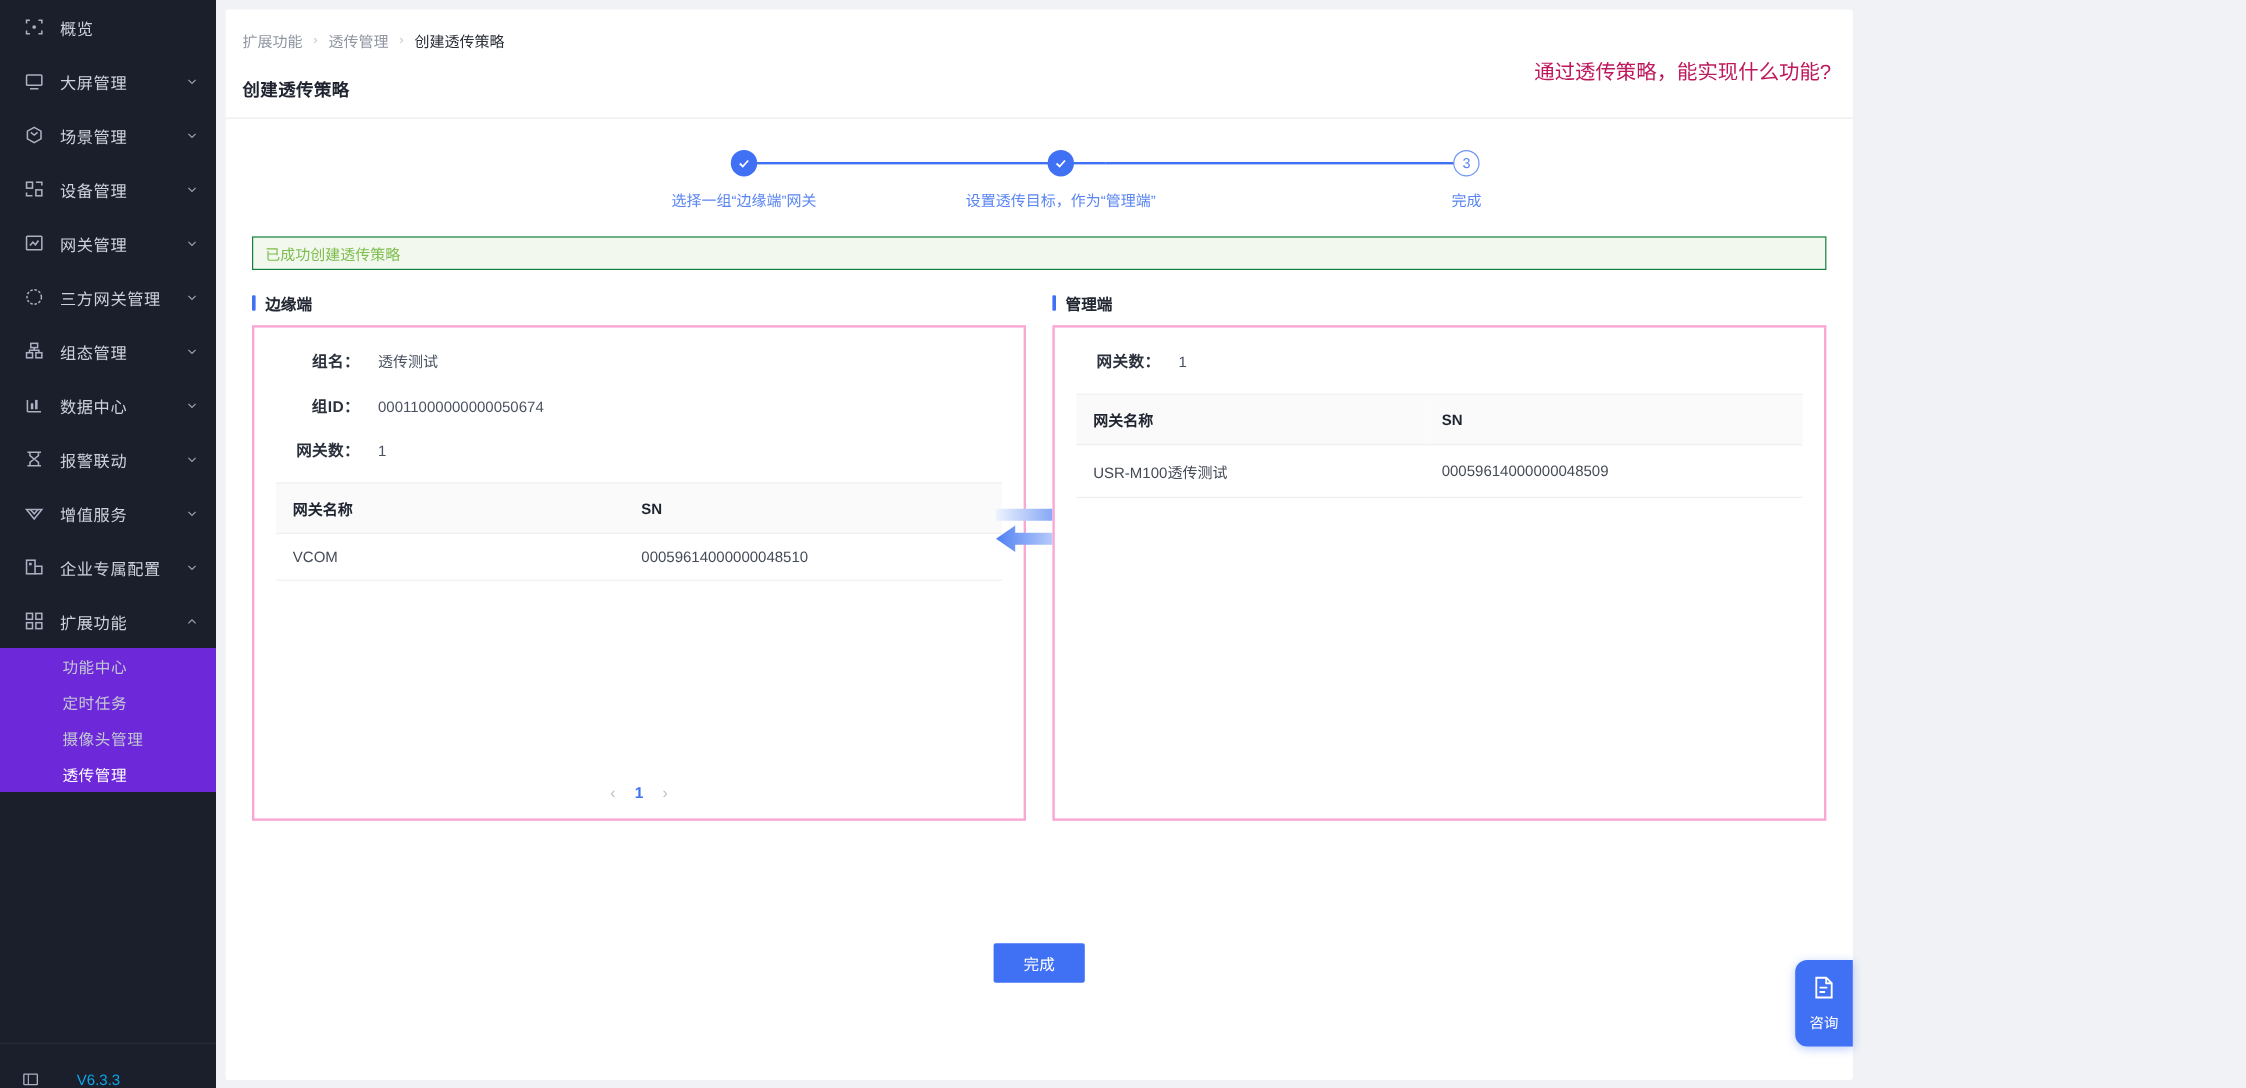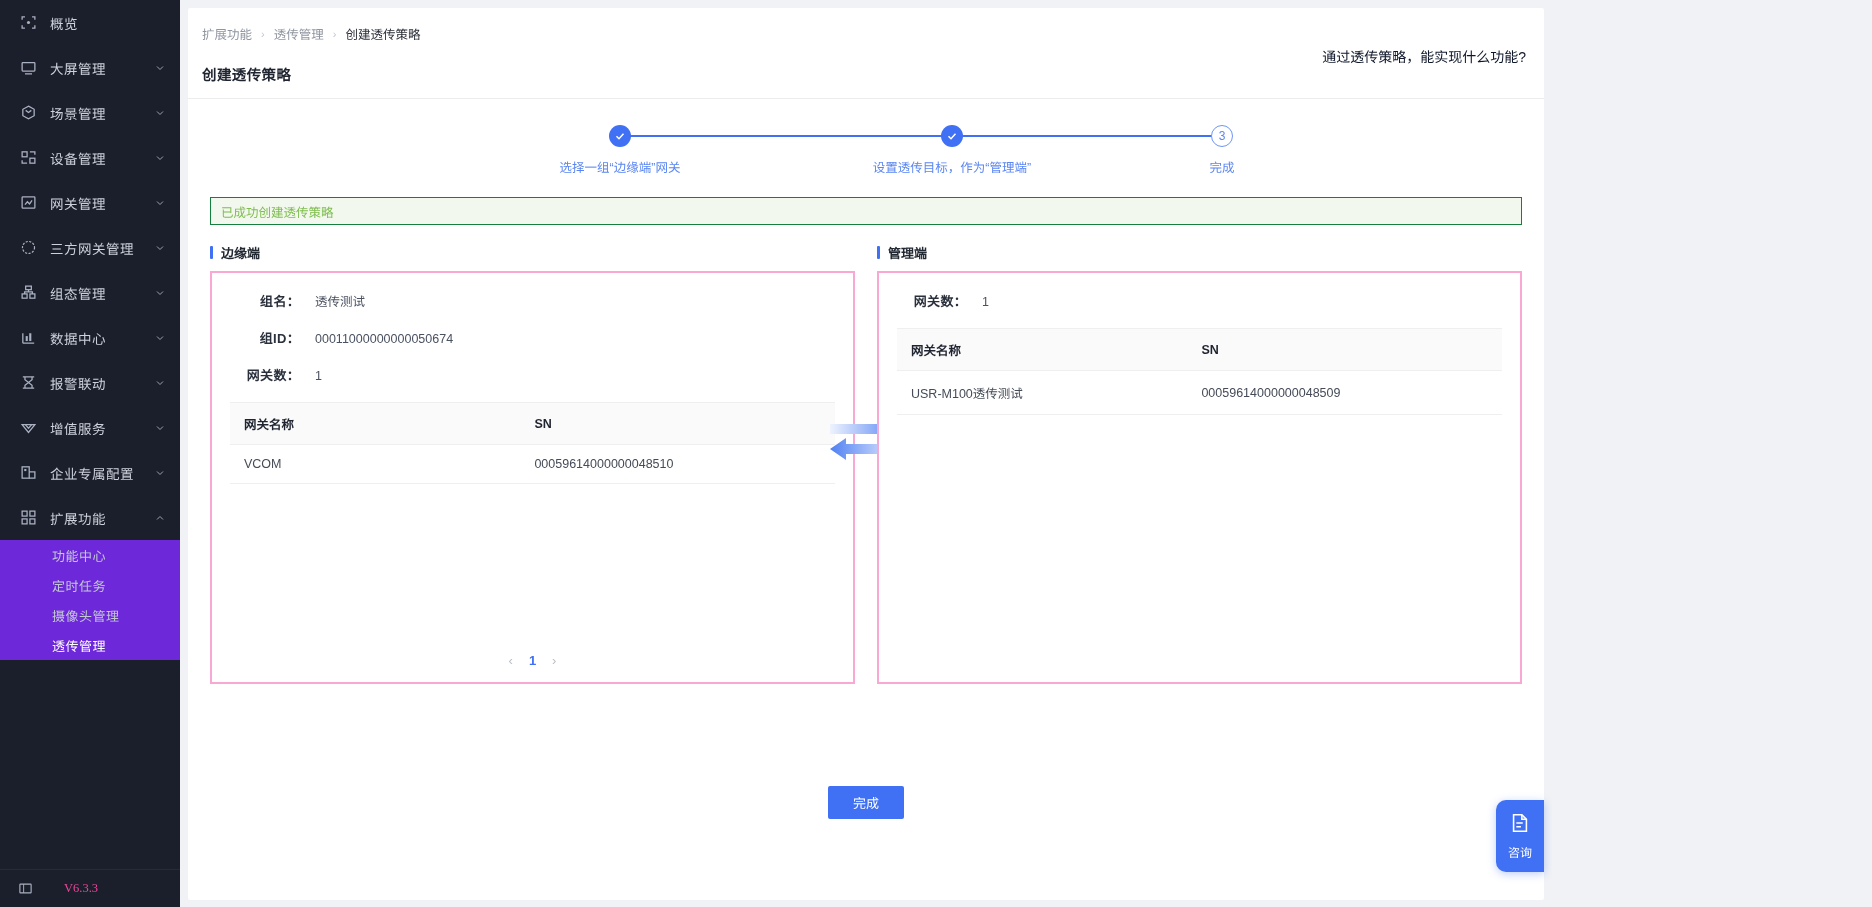--- a/index.html
+++ b/index.html
@@ -40,23 +40,23 @@
   .nav-item .chev { width: 12px; height: 12px; flex: 0 0 12px; color: #9aa2b4; }
   .nav-item.expanded { background: #1b1f2b; }
   .submenu { background: #6d28d9; }
   .sub-item {
     height: 30px; display: flex; align-items: center;
     padding-left: 52px; font-size: 13px; color: #c3c8d4; cursor: pointer;
     letter-spacing: .5px;
   }
   .sub-item.active { color: #ffffff; }
   .sidebar-footer {
-    height: 38px; display: flex; align-items: center;
+    height: 38px; display: flex; align-items: flex-end;
     padding-left: 18px; border-top: 1px solid #262b38;
-    font-size: 12.5px; color: #ec4899; font-family: Liberation Serif, serif;
+    font-size: 12.5px; color: #0ea5e9;
   }
   .sidebar-footer .ico { width: 18px; margin-right: 28px; display:flex; align-items:center; }
 
   
   .main {
     flex: 1 1 auto; height: 907px; position: relative;
     background: #f0f2f5; padding: 8px 8px 0 8px;
     overflow: hidden;
   }
   .page-card {
@@ -66,21 +66,21 @@
   .breadcrumb {
     padding: 16px 0 0 14px; font-size: 12.5px; color: #8a8f99;
     display: flex; align-items: center; gap: 9px;
   }
   .breadcrumb .crumb { color: #9096a1; }
   .breadcrumb .crumb.last { color: #2b2f38; }
   .breadcrumb .sep { color: #c2c6cd; font-size: 11px; }
 
   .help-link {
     position: absolute; right: 18px; top: 38px;
-    font-size: 14px; color: #0f172a; cursor: pointer;
+    font-size: 17px; color: #be185d; cursor: pointer;
   }
 
   .page-title {
     font-size: 14.5px; color: #1f2430; font-weight: bold;
     padding: 20px 0 0 14px; letter-spacing: .4px;
   }
   .title-divider { margin-top: 14px; border-top: 1px solid #ececec; }
 
   
   .steps {
@@ -426,21 +426,21 @@
 
           <div class="step" style="left:400px;">
             <div class="circle done">
               <svg width="12" height="12" viewBox="0 0 24 24" fill="none" stroke="#fff" stroke-width="3">
                   <path d="M5 12.5l5 5 9-10"></path>
                 </svg>
             </div>
             <div class="step-label">选择一组“边缘端”网关</div>
           </div>
 
-          <div class="step" style="left:732px;">
+          <div class="step" style="left:664px;">
             <div class="circle done">
               <svg width="12" height="12" viewBox="0 0 24 24" fill="none" stroke="#fff" stroke-width="3">
                   <path d="M5 12.5l5 5 9-10"></path>
                 </svg>
             </div>
             <div class="step-label">设置透传目标，作为“管理端”</div>
           </div>
 
           <div class="step" style="left:1002px;">
             <div class="circle todo">3</div>

